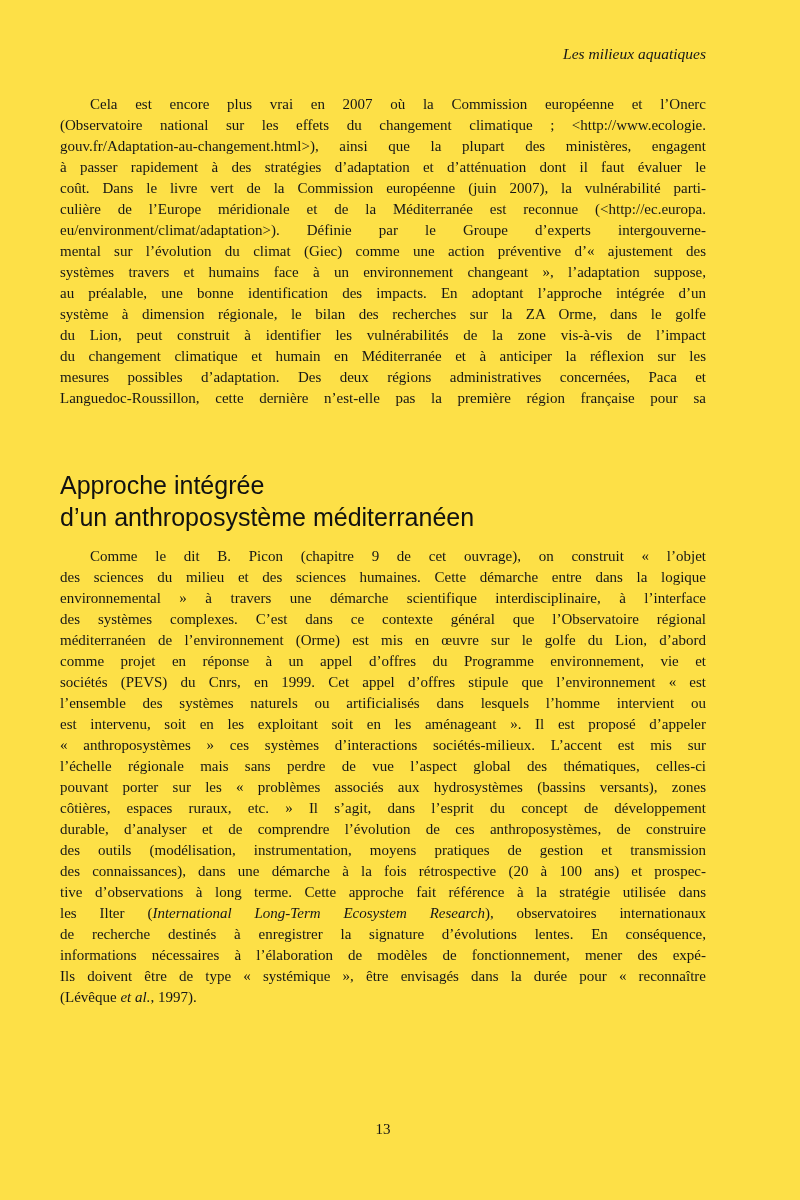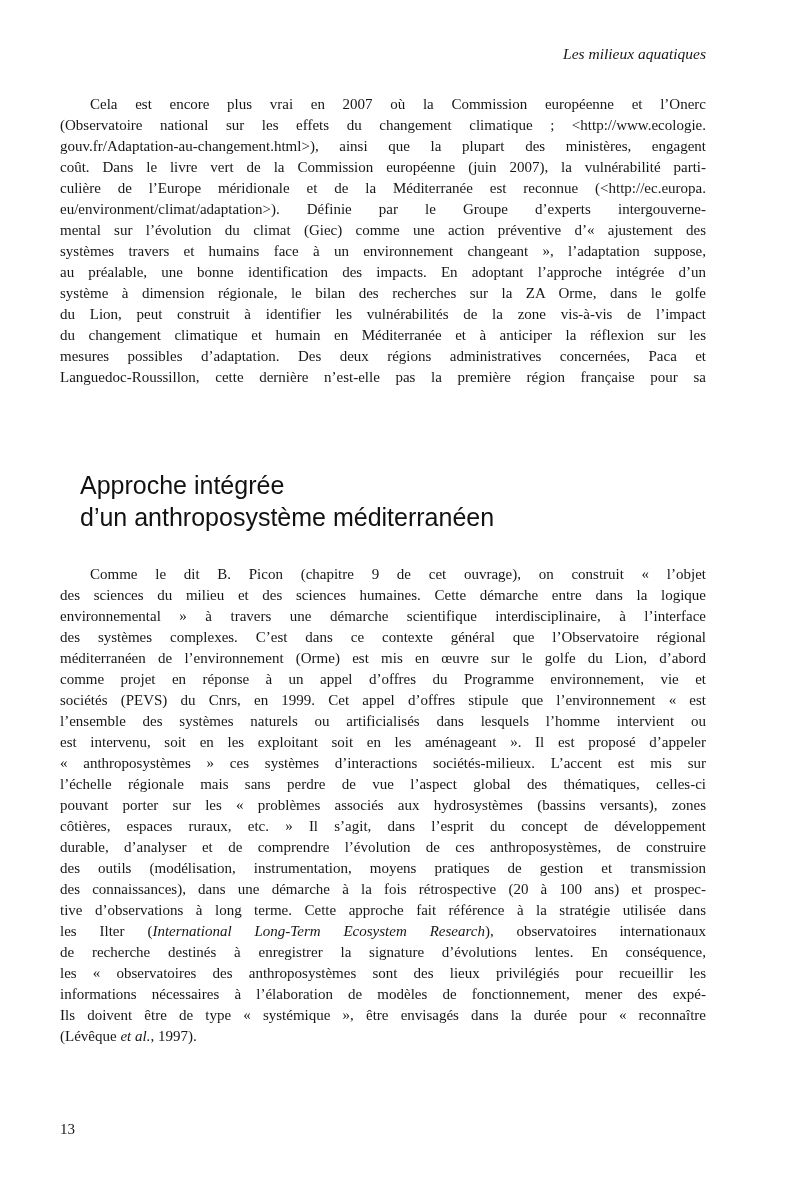--- a/index.html
+++ b/index.html
@@ -1,50 +1,51 @@
 <!DOCTYPE html>
 <html><head>
 <meta charset="utf-8">
 <style>
   html,body { margin:0; padding:0; background:#e8e8e8; }
   .page {
     position:relative; width:800px; height:1200px; margin:0 auto;
-    background:#ffffff; overflow:hidden;
+    background:#fde047; overflow:hidden;
     font-family:"Liberation Serif", serif; color:#161616;
   }
   .col { position:absolute; left:60px; width:646px; }
   .running-header {
     top:45px; text-align:right; font-style:italic;
     font-size:15.5px; line-height:17px;
   }
   .para { font-size:15px; line-height:21px; }
   .ln { text-align:justify; text-align-last:justify; }
   .ln.first { padding-left:30px; }
   .ln.last { text-align-last:left; }
   .it { font-style:italic; }
   .heading {
     position:absolute; left:60px; width:680px; top:469px;
     font-family:"Liberation Sans", sans-serif;
-    font-size:25px; line-height:32px; font-weight:400; color:#111;margin-left:20px;
+    font-size:25px; line-height:32px; font-weight:400; color:#111;
   }
   .para1 { top:94px; }
-  .para2 { top:564px; }
-  .folio { top:1121px; text-align:left; font-size:15px; }
+  .para2 { top:546px; }
+  .folio { top:1121px; text-align:center; font-size:15px; }
 </style>
 </head>
 <body>
 
 <div class="page">
 
   <div class="col running-header">Les milieux aquatiques</div>
 
   <div class="col para para1">
     <div class="ln first">Cela est encore plus vrai en 2007 où la Commission européenne et l’Onerc</div>
     <div class="ln">(Observatoire national sur les effets du changement climatique ; &lt;http://www.ecologie.</div>
     <div class="ln">gouv.fr/Adaptation-au-changement.html&gt;), ainsi que la plupart des ministères, engagent</div>
+    <div class="ln">à passer rapidement à des stratégies d’adaptation et d’atténuation dont il faut évaluer le</div>
     <div class="ln">coût. Dans le livre vert de la Commission européenne (juin 2007), la vulnérabilité parti-</div>
     <div class="ln">culière de l’Europe méridionale et de la Méditerranée est reconnue (&lt;http://ec.europa.</div>
     <div class="ln">eu/environment/climat/adaptation&gt;). Définie par le Groupe d’experts intergouverne-</div>
     <div class="ln">mental sur l’évolution du climat (Giec) comme une action préventive d’« ajustement des</div>
     <div class="ln">systèmes travers et humains face à un environnement changeant », l’adaptation suppose,</div>
     <div class="ln">au préalable, une bonne identification des impacts. En adoptant l’approche intégrée d’un</div>
     <div class="ln">système à dimension régionale, le bilan des recherches sur la ZA Orme, dans le golfe</div>
     <div class="ln">du Lion, peut construit à identifier les vulnérabilités de la zone vis-à-vis de l’impact</div>
     <div class="ln">du changement climatique et humain en Méditerranée et à anticiper la réflexion sur les</div>
     <div class="ln">mesures possibles d’adaptation. Des deux régions administratives concernées, Paca et</div>
@@ -69,21 +70,20 @@
     <div class="ln">« anthroposystèmes » ces systèmes d’interactions sociétés-milieux. L’accent est mis sur</div>
     <div class="ln">l’échelle régionale mais sans perdre de vue l’aspect global des thématiques, celles-ci</div>
     <div class="ln">pouvant porter sur les « problèmes associés aux hydrosystèmes (bassins versants), zones</div>
     <div class="ln">côtières, espaces ruraux, etc. » Il s’agit, dans l’esprit du concept de développement</div>
     <div class="ln">durable, d’analyser et de comprendre l’évolution de ces anthroposystèmes, de construire</div>
     <div class="ln">des outils (modélisation, instrumentation, moyens pratiques de gestion et transmission</div>
     <div class="ln">des connaissances), dans une démarche à la fois rétrospective (20 à 100 ans) et prospec-</div>
     <div class="ln">tive d’observations à long terme. Cette approche fait référence à la stratégie utilisée dans</div>
     <div class="ln"><span>les Ilter (</span><span class="it">International Long-Term Ecosystem Research</span><span>), observatoires internationaux</span></div>
     <div class="ln">de recherche destinés à enregistrer la signature d’évolutions lentes. En conséquence,</div>
-    <div class="ln">les « observatoires des anthroposystèmes sont des lieux privilégiés pour recueillir les</div>
     <div class="ln">informations nécessaires à l’élaboration de modèles de fonctionnement, mener des expé-</div>
     <div class="ln">Ils doivent être de type « systémique », être envisagés dans la durée pour « reconnaître</div>
     <div class="ln last"><span>(Lévêque </span><span class="it">et al.</span><span>, 1997).</span></div>
   </div>
 
   <div class="col folio">13</div>
 
 </div>
 
 </body></html>

